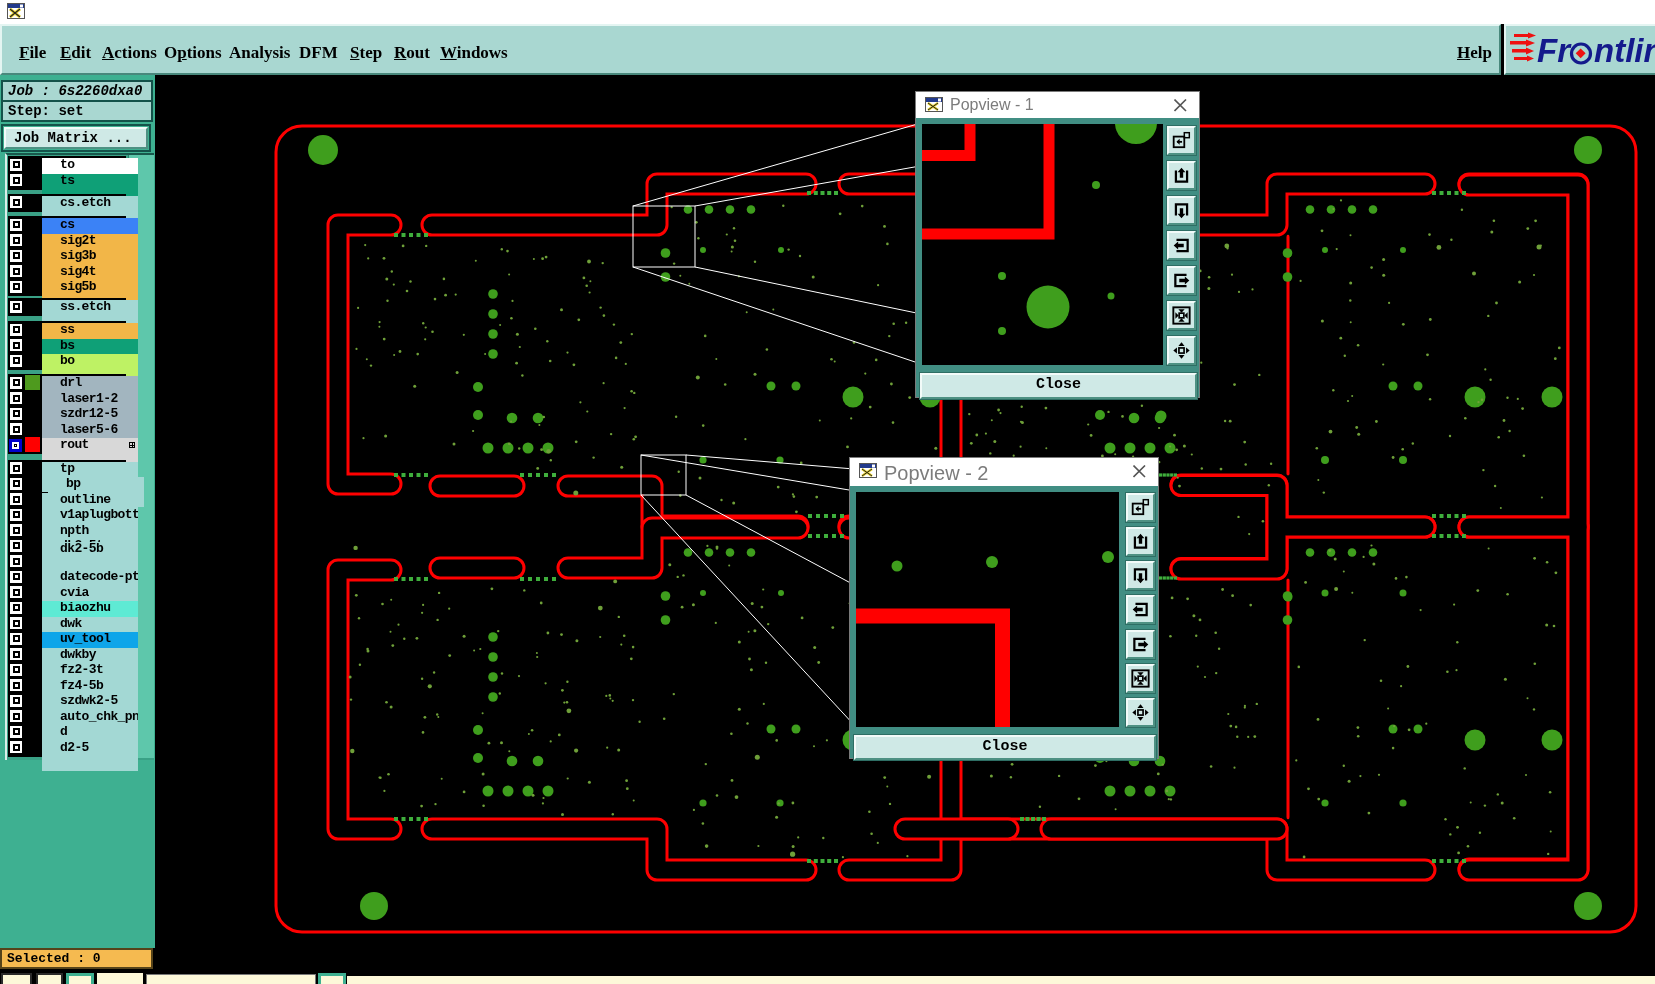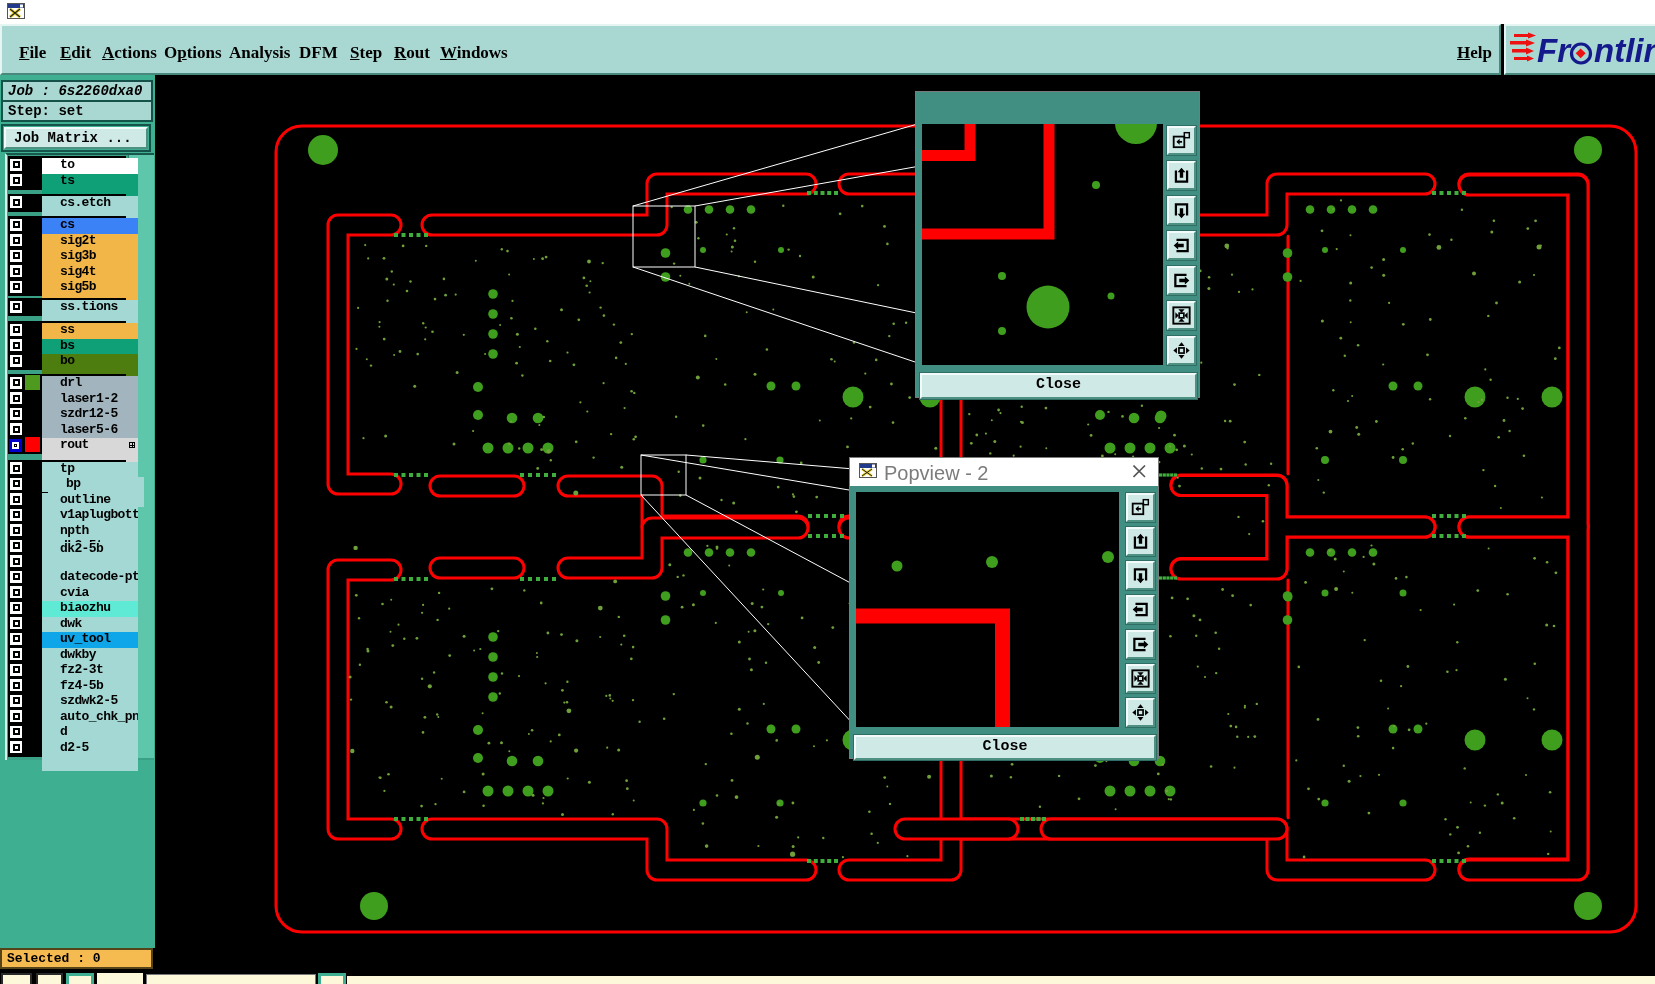--- a/index.html
+++ b/index.html
@@ -1094,42 +1094,42 @@
     </div>
 <div class="row" style="top:64.0px;left:34px;background:#f2b648;">sig5b</div>
 </div>
 
 <div class="abs" style="left:8px;top:298px;width:118px;height:18.0px;background:#000;">
 <div class="abs" style="left:2px;top:2.5px;width:12px;height:12px;background:#fff;">
       <div style="position:absolute;left:2.5px;top:2.5px;width:7px;height:7px;background:#000;">
         <div style="position:absolute;left:2px;top:2px;width:3px;height:3px;background:#fff;"></div>
       </div>
     </div>
-<div class="row" style="top:2.0px;left:34px;background:#a3d8d4;">ss.tions</div>
+<div class="row" style="top:2.0px;left:34px;background:#a3d8d4;">ss.etch</div>
 </div>
 
 <div class="abs" style="left:8px;top:321px;width:118px;height:49.0px;background:#000;">
 <div class="abs" style="left:2px;top:2.5px;width:12px;height:12px;background:#fff;">
       <div style="position:absolute;left:2.5px;top:2.5px;width:7px;height:7px;background:#000;">
         <div style="position:absolute;left:2px;top:2px;width:3px;height:3px;background:#fff;"></div>
       </div>
     </div>
 <div class="row" style="top:2.0px;left:34px;background:#f2b648;">ss</div>
 <div class="abs" style="left:2px;top:18.0px;width:12px;height:12px;background:#fff;">
       <div style="position:absolute;left:2.5px;top:2.5px;width:7px;height:7px;background:#000;">
         <div style="position:absolute;left:2px;top:2px;width:3px;height:3px;background:#fff;"></div>
       </div>
     </div>
 <div class="row" style="top:17.5px;left:34px;background:#0fa077;">bs</div>
 <div class="abs" style="left:2px;top:33.5px;width:12px;height:12px;background:#fff;">
       <div style="position:absolute;left:2.5px;top:2.5px;width:7px;height:7px;background:#000;">
         <div style="position:absolute;left:2px;top:2px;width:3px;height:3px;background:#fff;"></div>
       </div>
     </div>
-<div class="row" style="top:33.0px;left:34px;background:#4d7c0f;">bo</div>
+<div class="row" style="top:33.0px;left:34px;background:#bef264;">bo</div>
 </div>
 
 <div class="abs" style="left:8px;top:374px;width:118px;height:80.0px;background:#000;">
 <div class="abs" style="left:2px;top:2.5px;width:12px;height:12px;background:#fff;">
       <div style="position:absolute;left:2.5px;top:2.5px;width:7px;height:7px;background:#000;">
         <div style="position:absolute;left:2px;top:2px;width:3px;height:3px;background:#fff;"></div>
       </div>
     </div>
 <div class="abs" style="left:16.5px;top:1.0px;width:15px;height:15px;background:#4e9a1e;"></div>
 <div class="row" style="top:2.0px;left:34px;background:#a2b5bf;">drl</div>
@@ -1278,20 +1278,33 @@
       </div>
     </div>
 <div class="row" style="top:281.0px;left:34px;background:#a3d8d4;">d2-5</div>
 </div>
 
 <div class="abs" style="left:0px;top:948px;width:149px;height:17px;background:#f5ba50;border:2px solid #55431a;text-align:right;">
     <div class="mono" style="position:absolute;left:5px;top:1px;font-size:13px;">Selected : 0</div>
   </div>
 
 <div class="abs" style="left:915px;top:91px;width:285px;height:307px;background:#418e83;border:1px solid #7a7a7a;box-sizing:border-box;">
+<div class="abs" style="left:0;top:0;width:100%;height:26px;background:#fff;">
+<svg width="18" height="16" xmlns="http://www.w3.org/2000/svg" style="position:absolute;left:9px;top:5px">
+        <rect x="0.5" y="0.5" width="17" height="14" fill="#fff" stroke="#555"></rect>
+        <rect x="1" y="1" width="16" height="4" fill="#223a8c"></rect>
+        <rect x="13" y="1.5" width="3" height="3" fill="#fff"></rect>
+        <path d="M3,6 L13,13 M13,6 L3,13" stroke="#e8d22a" stroke-width="2.6"></path>
+        <path d="M3,6 L13,13 M13,6 L3,13" stroke="#222" stroke-width="1"></path>
+      </svg>
+<div class="abs" style="left:34px;top:4px;font-size:16px;color:#7c7c7c;">Popview - 1</div>
+<svg width="13" height="13" xmlns="http://www.w3.org/2000/svg" style="position:absolute;right:12px;top:7px">
+        <path d="M0.5,0.5 L12,12 M12,0.5 L0.5,12" stroke="#555" stroke-width="1.6"></path>
+      </svg>
+</div>
 <div class="abs" style="left:6px;top:32px;width:241px;height:241px;background:#000;overflow:hidden;">
 <svg width="241" height="241" xmlns="http://www.w3.org/2000/svg">
         <path d="M48,0 V31.5 H0" fill="none" stroke="#f00" stroke-width="11"></path>
         <path d="M127,0 V110 H0" fill="none" stroke="#f00" stroke-width="11"></path>
         <g fill="#3f9e1d">
           <circle cx="214" cy="-1" r="21"></circle>
           <circle cx="126" cy="183" r="21.5"></circle>
           <circle cx="80" cy="152" r="4"></circle>
           <circle cx="80" cy="207" r="4"></circle>
           <circle cx="174" cy="61" r="4"></circle>

